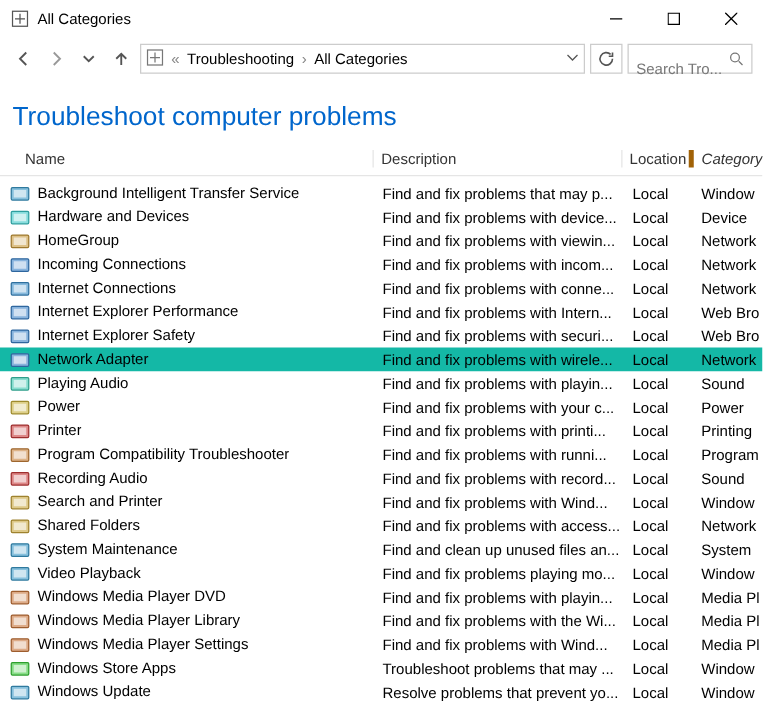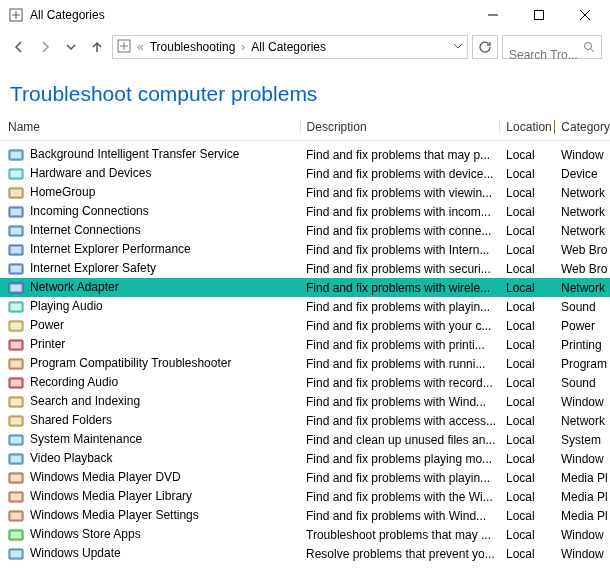--- a/index.html
+++ b/index.html
@@ -19,24 +19,24 @@
   .addrbar { flex:1; display:flex; align-items:center; border:1px solid #ccc; height:24px; background:#fff; padding:0 4px; gap:4px; font-size:12px; }
   .addrbar .sep { color:#888; padding:0 2px;}
   .addrbar .chev { margin-left:auto; color:#666;}
   .refreshbtn { width:26px; height:24px; border:1px solid #ccc; display:flex;align-items:center;justify-content:center;}
   .searchbox { width:100px; height:24px; border:1px solid #ccc; display:flex; align-items:center; padding:0 6px; font-size:12px; color:#777; gap:4px;}
   .searchbox span { flex:1; white-space:nowrap; overflow:hidden; text-overflow:ellipsis;margin-top:15px;}
   
   .heading { color:#0066cc; font-size:21px; font-weight:400; padding:18px 0 14px 10px; }
   
   .list-header { display:flex; font-size:12px; color:#333; border-bottom:1px solid #e5e5e5; padding-bottom:6px; margin-bottom:4px; }
-  .col-name-h { width:300px; padding-left:8px; }
+  .col-name-h { width:300px; padding-left:20px; }
   .col-desc-h { width:200px; padding-left:6px; border-left:1px solid #e5e5e5;}
   .col-loc-h  { width:55px; padding-left:6px; border-left:1px solid #e5e5e5;}
-  .col-cat-h  { flex:1; padding-left:6px; border-left:1px solid #a16207;}
+  .col-cat-h  { flex:1; padding-left:6px; border-left:4px solid #a16207;font-style:italic;}
   
   .list { }
   .row { display:flex; font-size:12px; height:19px; align-items:center; white-space:nowrap; }
   .row.sel { background:#14b8a6; }
   .c-name { width:300px; padding-left:8px; display:flex; align-items:flex-start; gap:6px; overflow:hidden;}
   .c-desc { width:200px; padding-left:6px; overflow:hidden; text-overflow:ellipsis;}
   .c-loc  { width:55px;  padding-left:6px; overflow:hidden;}
   .c-cat  { flex:1; padding-left:6px; overflow:hidden;}
   .rowicon { width:16px; height:16px; flex-shrink:0; display:inline-flex; align-items:center; justify-content:center;}
   .rowicon svg { display:block;}
@@ -313,21 +313,21 @@
       <div class="c-cat">Sound</div>
     </div>
     <div class="row">
       <div class="c-name">
         <span class="rowicon">
           <svg width="16" height="16" viewBox="0 0 16 16">
             <rect x="1" y="3" width="14" height="10" rx="1" fill="hsl(45,55%,70%)" stroke="hsl(45,55%,40%)"></rect>
             <rect x="3" y="5" width="10" height="6" fill="hsl(45,55%,88%)"></rect>
           </svg>
         </span>
-        <span class="lbl">Search and Indexing</span>
+        <span class="lbl">Search and Printer</span>
       </div>
       <div class="c-desc">Find and fix problems with Wind...</div>
       <div class="c-loc">Local</div>
       <div class="c-cat">Window</div>
     </div>
     <div class="row">
       <div class="c-name">
         <span class="rowicon">
           <svg width="16" height="16" viewBox="0 0 16 16">
             <rect x="1" y="3" width="14" height="10" rx="1" fill="hsl(45,55%,70%)" stroke="hsl(45,55%,40%)"></rect>

